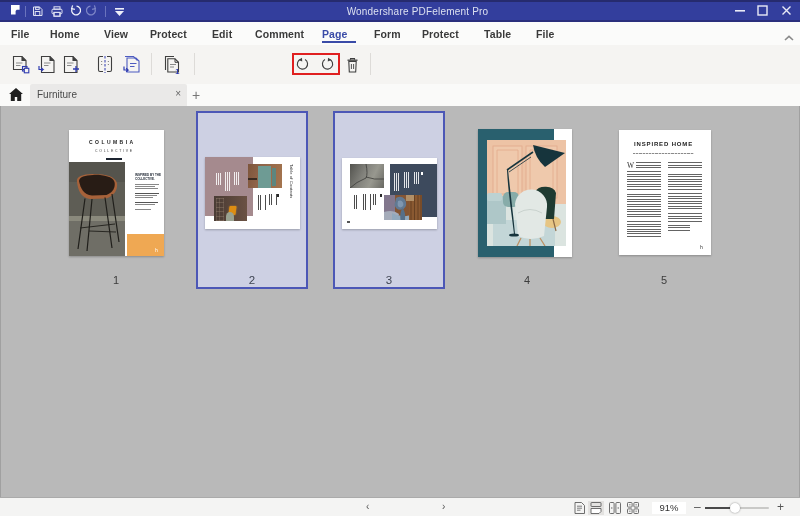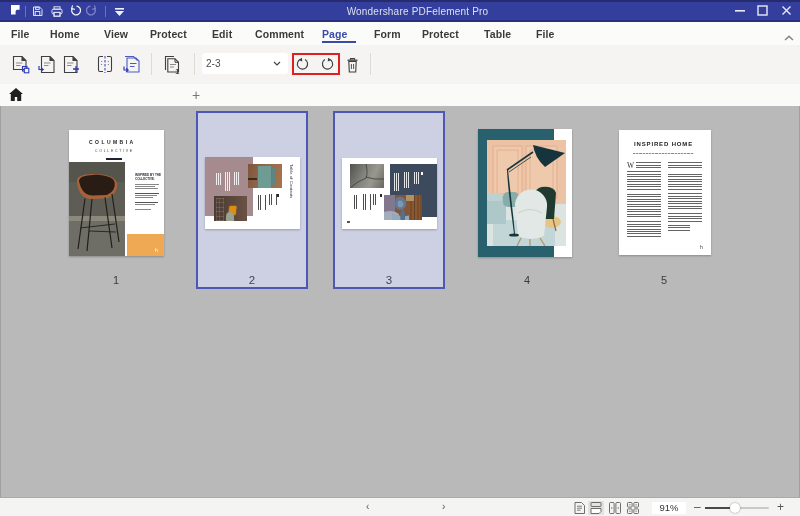--- a/index.html
+++ b/index.html
@@ -207,26 +207,20 @@
 
   <svg style="left:163px" width="18" height="19" viewBox="0 0 18 19">
     <path d="M2.5,15 v-13.5 h8.5" fill="none" stroke="#3f3f3f" stroke-width="1.1"></path>
     <path d="M4.8,3.8 h7.2 l3.5,3.5 v9.7 h-10.7 z" fill="#f5f4f2" stroke="#3f3f3f" stroke-width="1.1"></path>
     <path d="M12,3.8 v3.5 h3.5" fill="none" stroke="#3f3f3f" stroke-width="1"></path>
     <rect x="7" y="9" width="6" height="1" fill="#8a8a8a"></rect>
     <rect x="7" y="11.5" width="4" height="1" fill="#8a8a8a"></rect>
     <text x="12.2" y="19" font-size="7.5" font-weight="bold" fill="#2f3bb0" font-family="Liberation Sans">1</text>
   </svg>
   <div class="sep2" style="left:194px"></div>
-  <div id="combo">
-    <span class="val">2-3</span>
-    <svg style="position:absolute;right:7px;top:8px" width="8" height="5" viewBox="0 0 8 5" fill="none" stroke="#444" stroke-width="1.2">
-        <path d="M1,1 L4,4 L7,1"></path>
-      </svg>
-  </div>
   <div id="redbox"></div>
 
   <svg style="left:296px;top:12px" width="13" height="14" viewBox="0 0 13 14" fill="none" stroke="#3f3f3f" stroke-width="1.15">
     <path d="M9.05,2.6 A5.1,5.1 0 1 1 4.76,2.2"></path>
     <path d="M2.6,3.1 L6.0,0.8 L6.2,4.6 Z" fill="#3f3f3f" stroke="none"></path>
   </svg>
 
   <svg style="left:321px;top:12px" width="13" height="14" viewBox="0 0 13 14" fill="none" stroke="#3f3f3f" stroke-width="1.15">
     <path d="M3.95,2.6 A5.1,5.1 0 1 0 8.24,2.2"></path>
     <path d="M10.4,3.1 L7.0,0.8 L6.8,4.6 Z" fill="#3f3f3f" stroke="none"></path>
@@ -238,20 +232,24 @@
     <path d="M1.8,3.5 h7.4 l-0.5,10.5 h-6.4 z"></path>
     <path d="M4.4,6 v5 M6.6,6 v5" stroke-width="0.9"></path>
   </svg>
   <div class="sep2" style="left:370px"></div>
 </div>
 
 <div id="tabbar">
   <svg style="position:absolute;left:9px;top:4px" width="14" height="13" viewBox="0 0 16 15">
     <path d="M8,0 L0,7 h2 v8 h4.6 v-4.5 h2.8 V15 H14 V7 h2 z" fill="#1f1f1f"></path>
   </svg>
+  <div id="tab1">
+      <span class="lbl">Furniture</span>
+      <span class="x">×</span>
+    </div>
   <div class="plus">+</div>
 </div>
 
 <div id="content">
   <div style="position:absolute;left:0;top:0;width:1px;height:391px;background:#a0a0a0;"></div>
   <div style="position:absolute;right:0;top:0;width:1px;height:391px;background:#a0a0a0;"></div>
 
   <div class="page" id="p1">
     <div class="t1">COLUMBIA</div>
     <div class="t2">COLLECTIVE</div>

